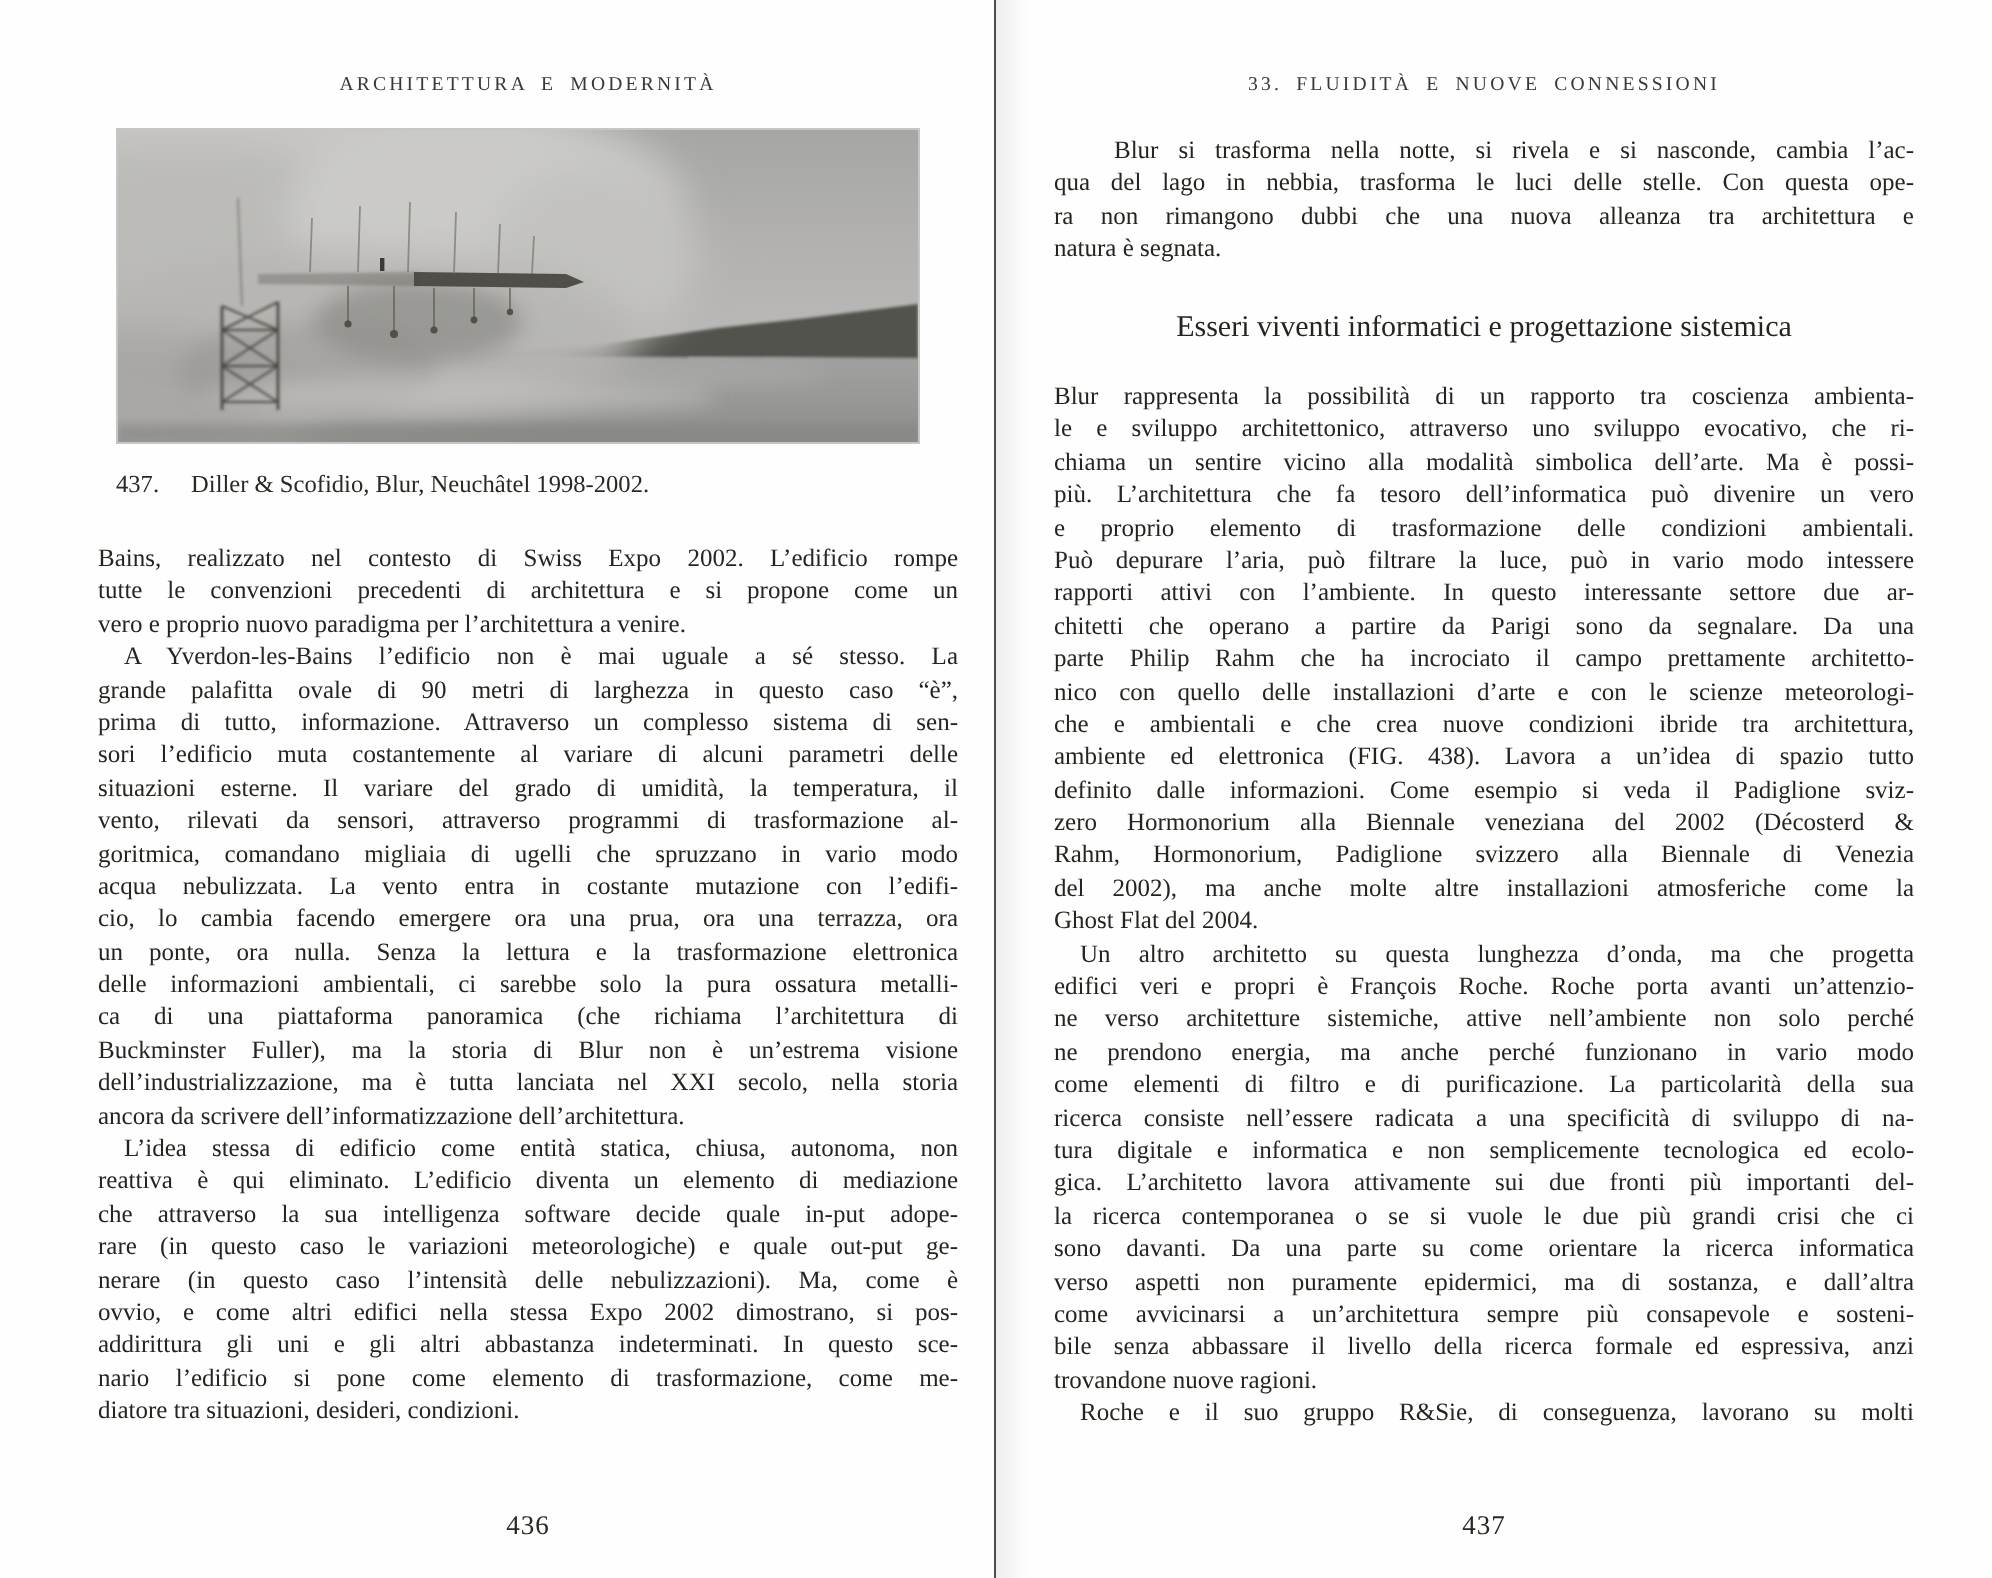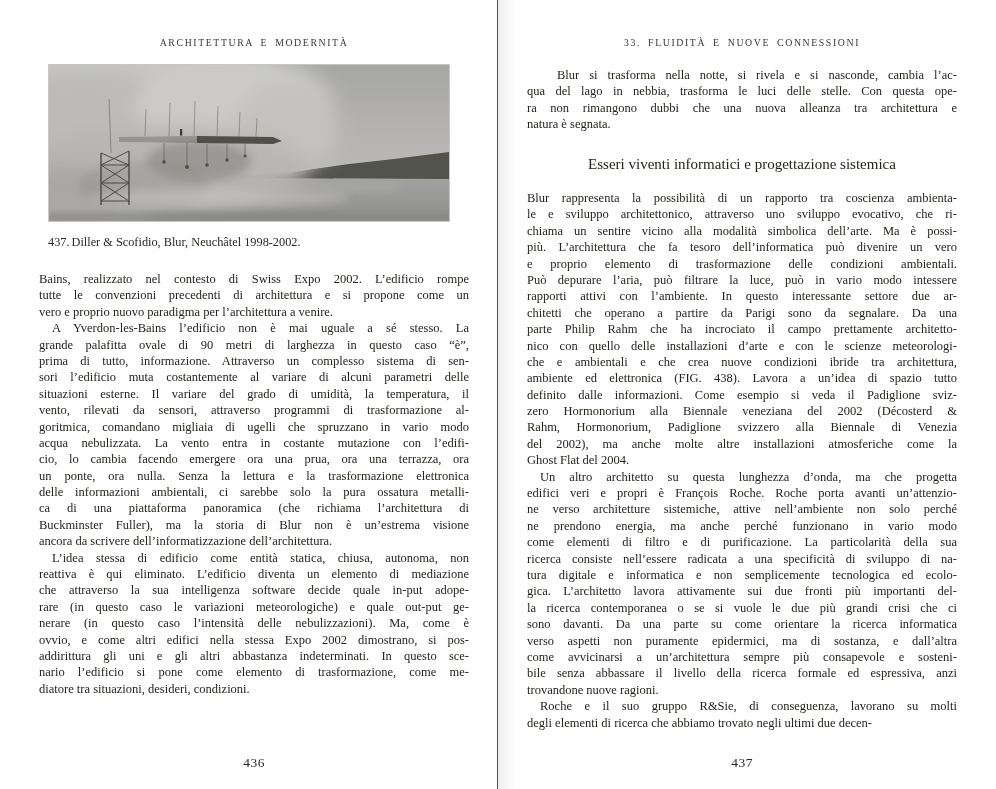--- a/index.html
+++ b/index.html
@@ -9,21 +9,21 @@
     font-family:"Liberation Serif","DejaVu Serif",serif;
     color:#26241f;
     -webkit-font-smoothing:antialiased;
   }
   .spread{position:absolute;inset:0;}
   .spine{
     position:absolute;left:497px;top:0;width:1px;height:789px;
     background:#4d4d4b;
   }
   .page{position:absolute;top:0;height:789px;}
-  .page-left{left:2px;width:565px;}
+  .page-left{left:12px;width:565px;}
   .page-right{left:498px;width:498px;border-radius:24px;}
   .page-right .gutter-shade{
     position:absolute;left:0;top:0;width:16px;height:789px;
     background:linear-gradient(to right,rgba(90,90,88,0.10),rgba(90,90,88,0));
   }
   .running-head{
     position:absolute;top:37px;text-align:center;
     font-size:9.8px;letter-spacing:1.6px;word-spacing:3px;
     color:#3a3833;text-transform:uppercase;
   }
@@ -33,21 +33,21 @@
   .photo-frame{
     position:absolute;left:46px;top:64px;width:400px;height:156px;
     border:1px solid #c6c6c4;background:#b0b0ae;
   }
   .photo-frame svg{display:block;width:400px;height:156px;}
 
   .caption{
     position:absolute;left:46px;top:235px;width:420px;
     font-size:12.3px;line-height:15px;color:#2a2823;
   }
-  .caption .cap-num{margin-right:2px;}
+  .caption .cap-num{margin-right:16px;}
 
   .body-block{
     position:absolute;width:430px;
     font-size:12.5px;line-height:16.4px;color:#26241f;
   }
   .page-left  .body-block{left:37px;top:271px;}
   .page-right .body-intro{left:29px;top:67px;}
   .page-right .body-main{left:29px;top:190px;}
 
   .tline{
@@ -177,20 +177,21 @@
           <div class="tline">sori l’edificio muta costantemente al variare di alcuni parametri delle</div>
           <div class="tline">situazioni esterne. Il variare del grado di umidità, la temperatura, il</div>
           <div class="tline">vento, rilevati da sensori, attraverso programmi di trasformazione al-</div>
           <div class="tline">goritmica, comandano migliaia di ugelli che spruzzano in vario modo</div>
           <div class="tline">acqua nebulizzata. La vento entra in costante mutazione con l’edifi-</div>
           <div class="tline">cio, lo cambia facendo emergere ora una prua, ora una terrazza, ora</div>
           <div class="tline">un ponte, ora nulla. Senza la lettura e la trasformazione elettronica</div>
           <div class="tline">delle informazioni ambientali, ci sarebbe solo la pura ossatura metalli-</div>
           <div class="tline">ca di una piattaforma panoramica (che richiama l’architettura di</div>
           <div class="tline">Buckminster Fuller), ma la storia di Blur non è un’estrema visione</div>
+          <div class="tline">dell’industrializzazione, ma è tutta lanciata nel XXI secolo, nella storia</div>
           <div class="tline last">ancora da scrivere dell’informatizzazione dell’architettura.</div>
         </div>
         <div class="para ind-normal">
           <div class="tline">L’idea stessa di edificio come entità statica, chiusa, autonoma, non</div>
           <div class="tline">reattiva è qui eliminato. L’edificio diventa un elemento di mediazione</div>
           <div class="tline">che attraverso la sua intelligenza software decide quale in-put adope-</div>
           <div class="tline">rare (in questo caso le variazioni meteorologiche) e quale out-put ge-</div>
           <div class="tline">nerare (in questo caso l’intensità delle nebulizzazioni). Ma, come è</div>
           <div class="tline">ovvio, e come altri edifici nella stessa Expo 2002 dimostrano, si pos-</div>
           <div class="tline">addirittura gli uni e gli altri abbastanza indeterminati. In questo sce-</div>
@@ -251,20 +252,19 @@
           <div class="tline">gica. L’architetto lavora attivamente sui due fronti più importanti del-</div>
           <div class="tline">la ricerca contemporanea o se si vuole le due più grandi crisi che ci</div>
           <div class="tline">sono davanti. Da una parte su come orientare la ricerca informatica</div>
           <div class="tline">verso aspetti non puramente epidermici, ma di sostanza, e dall’altra</div>
           <div class="tline">come avvicinarsi a un’architettura sempre più consapevole e sosteni-</div>
           <div class="tline">bile senza abbassare il livello della ricerca formale ed espressiva, anzi</div>
           <div class="tline last">trovandone nuove ragioni.</div>
         </div>
         <div class="para ind-normal">
           <div class="tline">Roche e il suo gruppo R&amp;Sie, di conseguenza, lavorano su molti</div>
-          <div class="tline last">degli elementi di ricerca che abbiamo trovato negli ultimi due decen-</div>
         </div>
       </div>
 
     <div class="page-number">437</div>
   </div>
 
 </div>
 
 </body></html>

